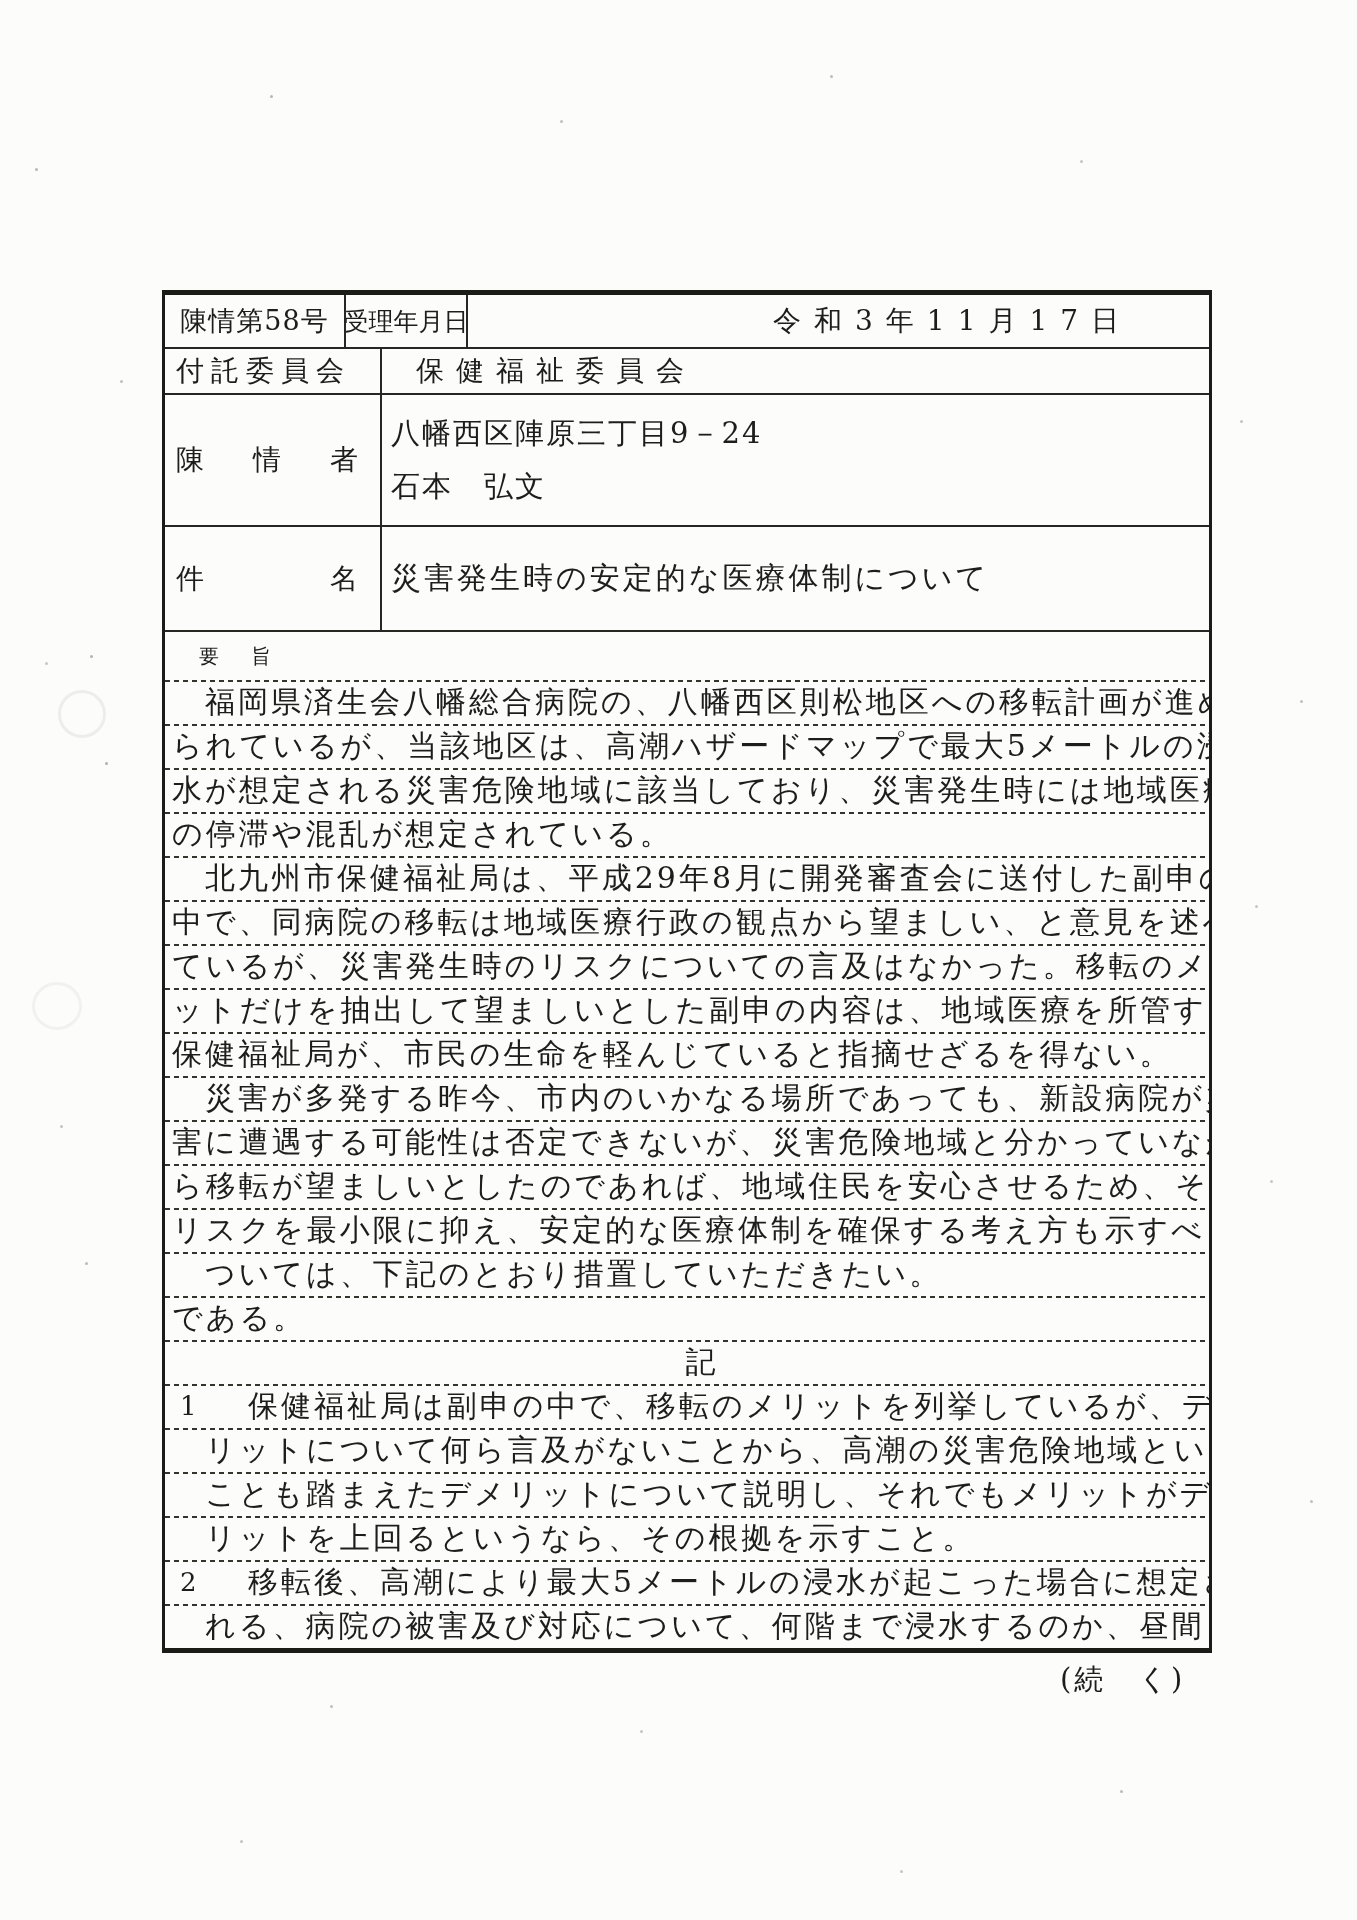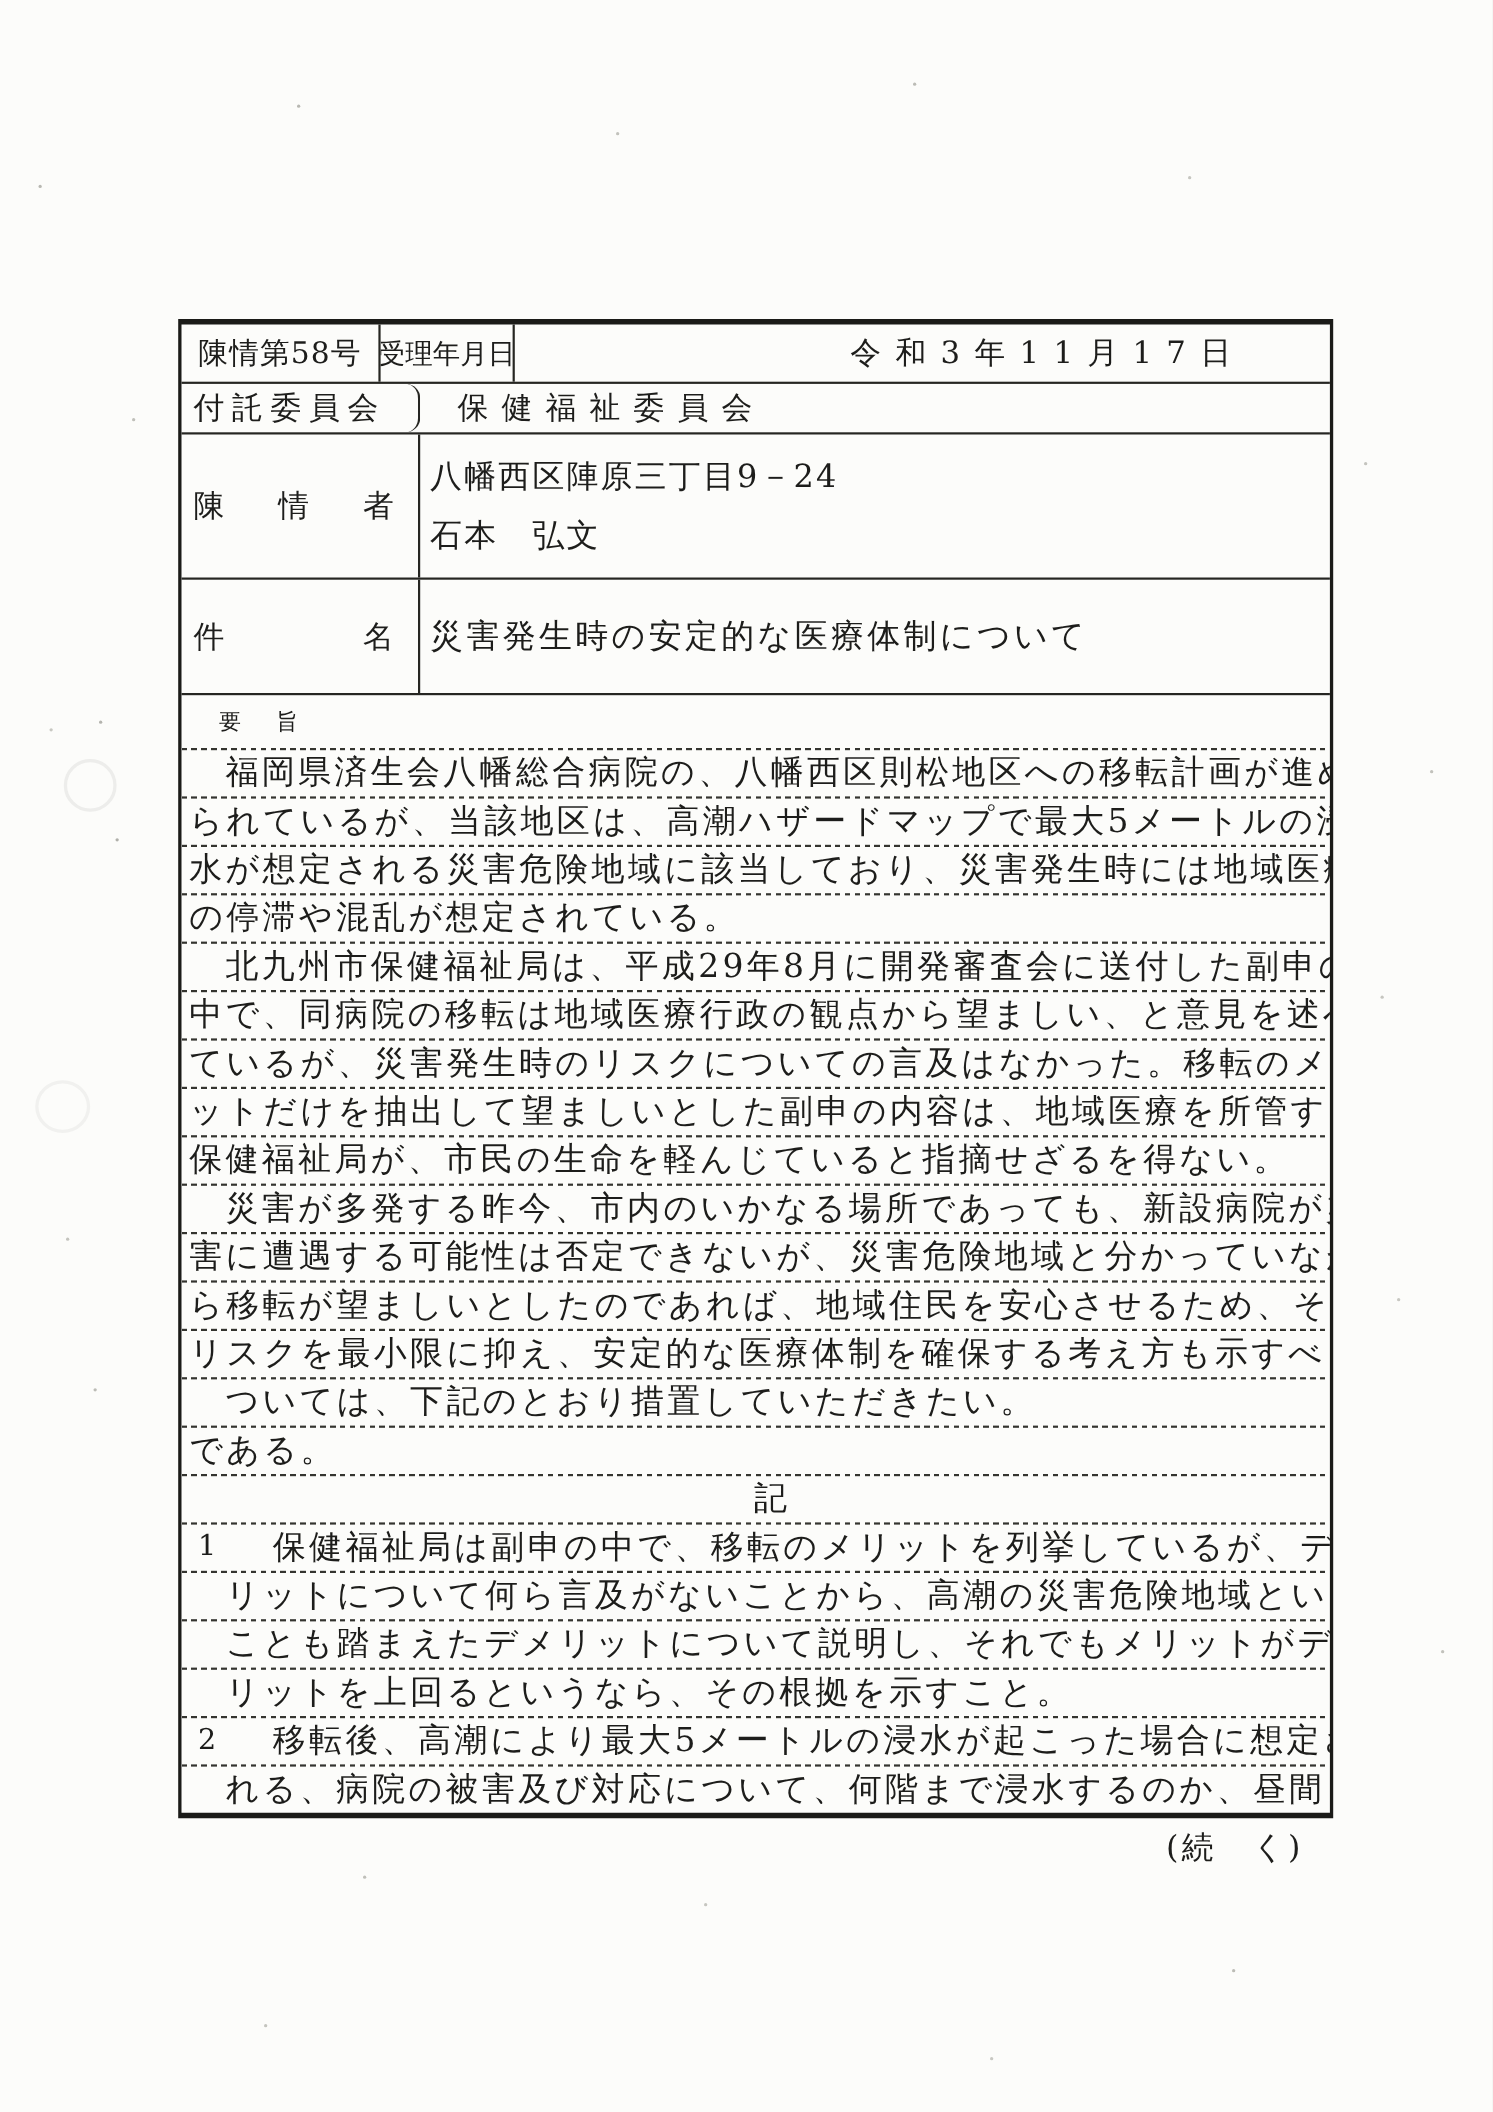--- a/index.html
+++ b/index.html
@@ -30,21 +30,21 @@
   
   .r1{height:54px;}
   .c-num{width:181px;justify-content:center;font-size:27px;letter-spacing:1px;}
   .c-rlabel{width:122px;justify-content:center;font-size:25px;}
   .c-rdate{flex:1;padding-left:305px;font-size:28px;letter-spacing:13px;}
   
   .r2{height:46px;}
   .r3{height:132px;}
   .r4{height:105px;}
   .labelcol{width:217px;padding-left:11px;font-size:28px;}
-  .ls-comlabel{letter-spacing:7px;border-radius:13px;}
+  .ls-comlabel{letter-spacing:7px;}
   .ls-petitioner{letter-spacing:49px;}
   .ls-subject-label{letter-spacing:126px;}
   .c-committee{flex:1;padding-left:34px;font-size:28px;letter-spacing:12px;}
   .c-petitioner{flex:1;flex-direction:column;align-items:flex-start;justify-content:center;
     padding-left:9px;font-size:29px;letter-spacing:2px;gap:13px;}
   .pet-name{}
   .c-subject{flex:1;padding-left:9px;font-size:30px;letter-spacing:3px;}
   
   .ryoshi{height:48px;display:flex;align-items:center;padding-left:34px;
     font-size:20px;letter-spacing:32px;box-sizing:border-box;}

